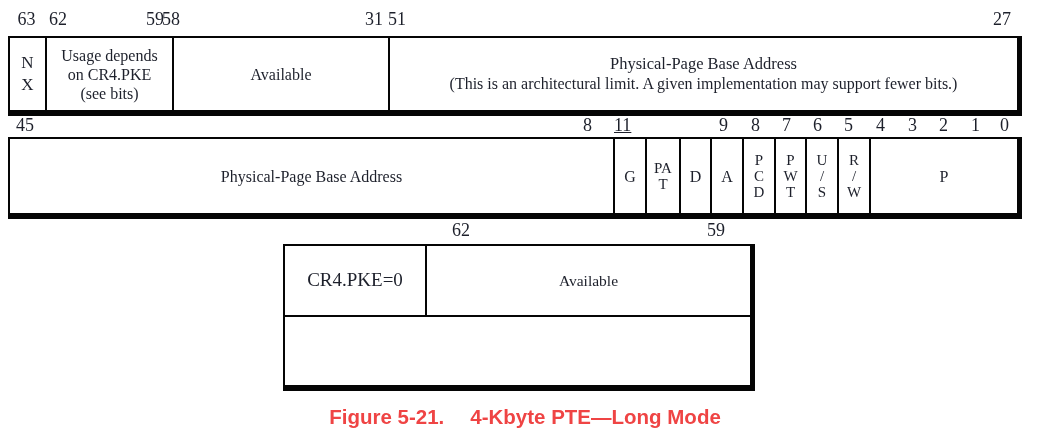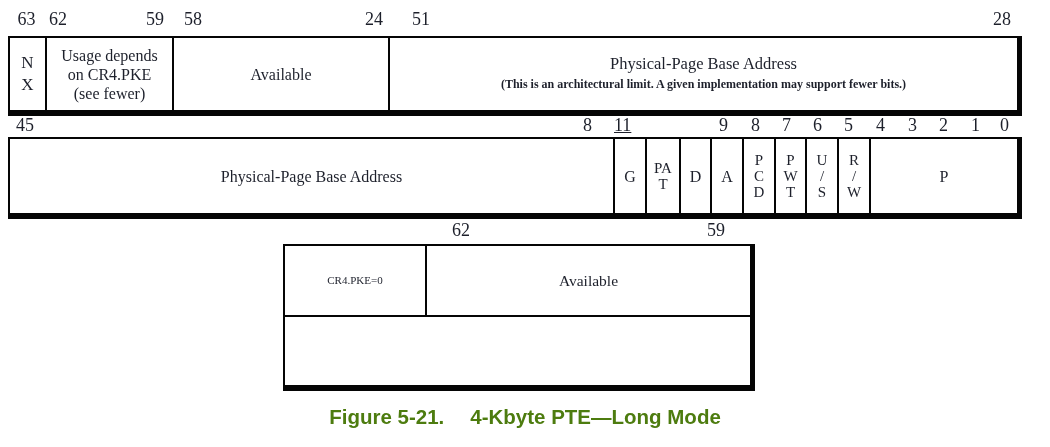--- a/index.html
+++ b/index.html
@@ -16,23 +16,23 @@
   
   .bit {
     position: absolute;
     font-size: 18px;
     line-height: 21px;
     white-space: nowrap;
   }
   .b-63 { left: 8px;   top: 9px; width: 37px; text-align: center; }
   .b-62 { left: 49px;  top: 9px; }
   .b-59 { left: 146px; top: 9px; }
-  .b-58 { left: 184px; top: 9px; }
+  .b-58 { left: 162px; top: 9px; }
   .b-52 { left: 365px; top: 9px; }
-  .b-51 { left: 412px; top: 9px; }
+  .b-51 { left: 388px; top: 9px; }
   .b-32 { left: 993px; top: 9px; }
 
   .b-31 { left: 16px;  top: 115px; }
   .b-12 { left: 583px; top: 115px; }
   .b-11 { left: 614px; top: 115px; text-decoration: underline; }
   .b-9  { left: 719px; top: 115px; }
   .b-8  { left: 751px; top: 115px; }
   .b-7  { left: 782px; top: 115px; }
   .b-6  { left: 813px; top: 115px; }
   .b-5  { left: 844px; top: 115px; }
@@ -74,21 +74,21 @@
     padding: 0 2px;
   }
   .cell.first { border-left: none; }
 
   
   .c-nx    { width: 35px;  font-size: 17px; line-height: 22px; }
   .c-pke   { width: 127px; }
   .c-avail { width: 216px; }
   .c-basehi { flex: 1; flex-direction: column; line-height: 20px; }
   .c-basehi .t1 { font-size: 16.5px; }
-  .c-basehi .t2 { font-size: 12px; font-weight: bold; }
+  .c-basehi .t2 { font-size: 16px; }
 
   
   .c-base { width: 603px; }
   .c-avl  { width: 127px; }
   .c-g    { width: 32px; }
   .c-pat  { width: 30px; font-size: 15px; line-height: 16px; padding: 16px; }
   .c-d    { width: 31px; }
   .c-a    { width: 32px; }
   .c-pcd  { width: 32px; font-size: 15px; line-height: 16px; padding: 0; }
   .c-pwt  { width: 31px; font-size: 15px; line-height: 16px; padding: 0; }
@@ -112,21 +112,21 @@
     flex-direction: column;
   }
   .pke-row { flex: 1; display: flex; align-items: stretch; }
   .pke-row.second { border-top: 2px solid #050505; }
   .pke-cond {
     width: 140px;
     box-sizing: border-box;
     display: flex;
     align-items: center;
     justify-content: center;
-    font-size: 11px;
+    font-size: 19px;
   }
   .pke-desc {
     flex: 1;
     box-sizing: border-box;
     border-left: 2px solid #050505;
     display: flex;
     align-items: center;
     justify-content: center;
     text-align: center;
     white-space: pre-line;
@@ -138,43 +138,43 @@
   
   .caption {
     position: absolute;
     top: 405px;
     left: 0;
     width: 1050px;
     text-align: center;
     font-family: "Liberation Sans", sans-serif;
     font-weight: 700;
     font-size: 20.5px;
-    color: #4d7c0f;
+    color: #ef4444;
   }
   .cap-title { margin-left: 26px; }
 </style>
 </head>
 <body>
 
 <div class="canvas">
 
   <span class="bit b-63">63</span>
   <span class="bit b-62">62</span>
   <span class="bit b-59">59</span>
   <span class="bit b-58">58</span>
-  <span class="bit b-52">24</span>
+  <span class="bit b-52">31</span>
   <span class="bit b-51">51</span>
-  <span class="bit b-32">28</span>
+  <span class="bit b-32">27</span>
 
   <div class="reg row1">
     <div class="cell c-nx first">N
 X</div>
     <div class="cell c-pke">Usage depends
 on CR4.PKE
-(see fewer)</div>
+(see bits)</div>
     <div class="cell c-avail">Available</div>
     <div class="cell c-basehi">
       <div class="t1">Physical-Page Base Address</div>
       <div class="t2">(This is an architectural limit. A given implementation may support fewer bits.)</div>
     </div>
   </div>
 
   <span class="bit b-31">45</span>
   <span class="bit b-12">8</span>
   <span class="bit b-11">11</span>

